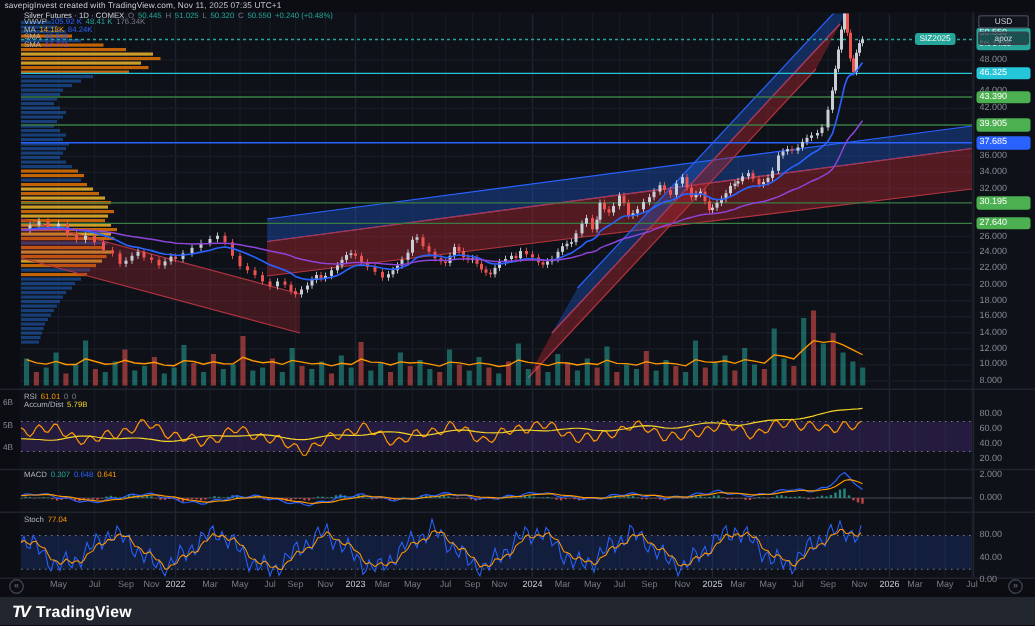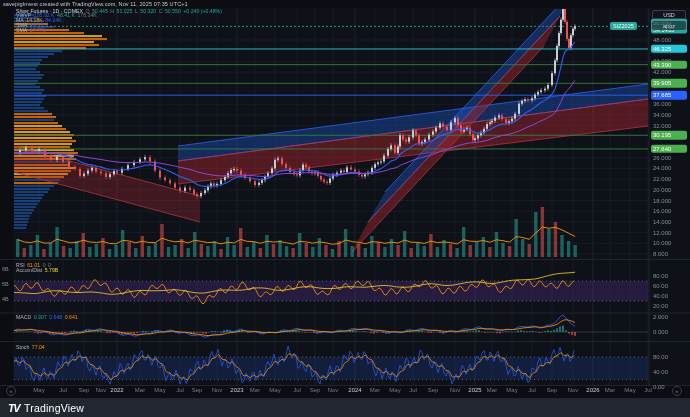--- a/index.html
+++ b/index.html
@@ -18,21 +18,21 @@
   .axis-btn{position:absolute;left:652px;width:34px;height:9px;border:1px solid #3a3f4b;border-radius:2px;
           color:#d1d4dc;font-size:5.5px;line-height:8px;text-align:center;box-sizing:border-box;background:rgba(20,23,31,.6);}
   .time-label{position:absolute;top:387px;font-size:6px;color:#787b86;transform:translateX(-50%);}
   .time-label.year{color:#c9cdd6;}
   .nav-circle{position:absolute;top:386px;width:10px;height:10px;border:1px solid #3a3f4b;border-radius:50%;
           color:#787b86;font-size:6px;line-height:9px;text-align:center;box-sizing:border-box;}
   .ad-tick{position:absolute;left:2px;font-size:5.5px;color:#868b96;transform:translateY(-50%);}
   .logo-bar{position:absolute;left:0;top:398px;width:690px;height:19px;background:#22262e;
           display:flex;align-items:center;padding-left:8px;box-sizing:border-box;}
   .tv-mark{color:#ffffff;font-weight:bold;font-size:11px;letter-spacing:-1.5px;margin-right:5px;font-style:italic;}
-  .tv-name{color:#ffffff;font-weight:normal;font-size:10.5px;letter-spacing:.2px;}
+  .tv-name{color:#ffffff;font-weight:bold;font-size:10.5px;letter-spacing:.2px;}
 </style>
 </head>
 <body>
 
 <div class="stage">
   <div class="attribution">savepigInvest created with TradingView.com, Nov 11, 2025 07:35 UTC+1</div>
 
   <svg class="chart" id="chart-svg" width="690" height="417">
       <rect x="13" y="8" width="677" height="377" fill="#0e1117"></rect>
       <line x1="39" y1="9" x2="39" y2="385" stroke="#151a24" stroke-width="1"></line>

